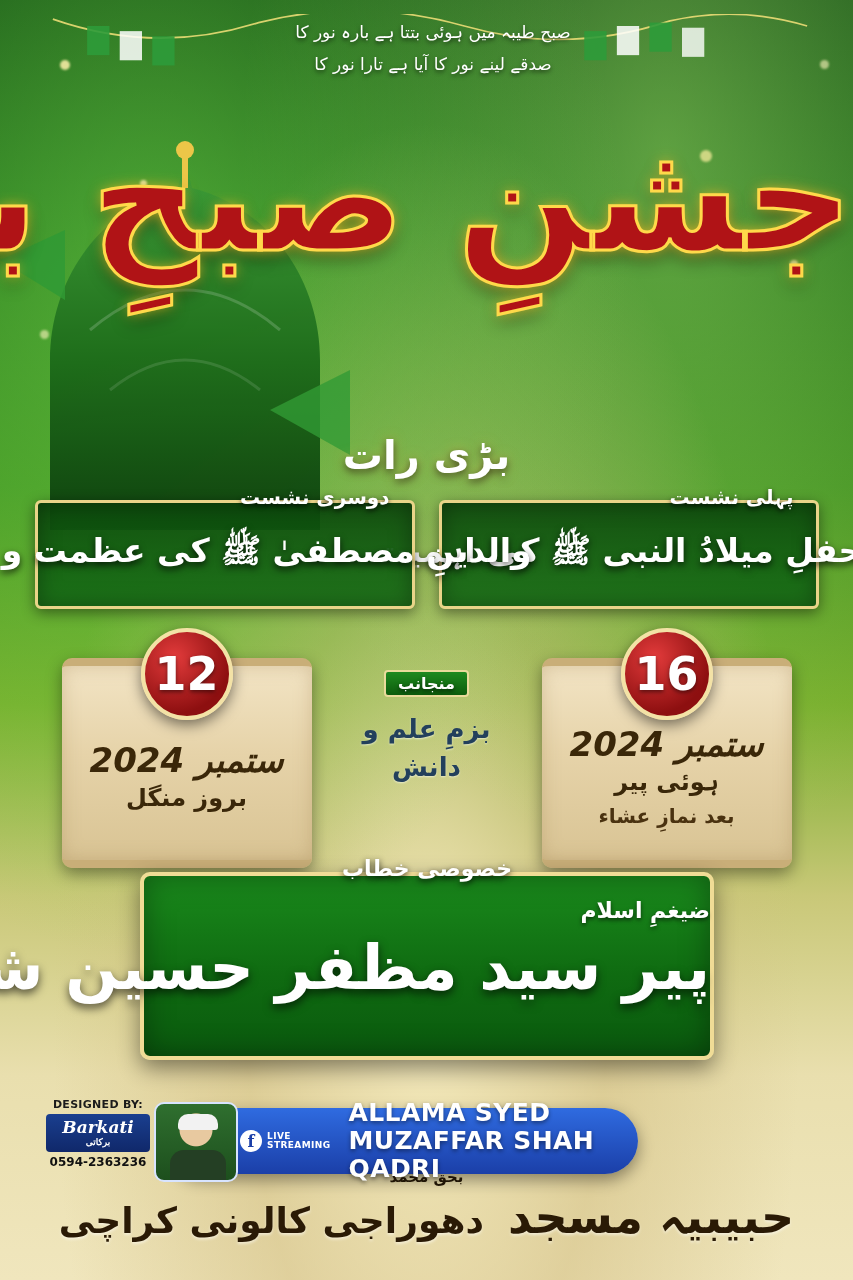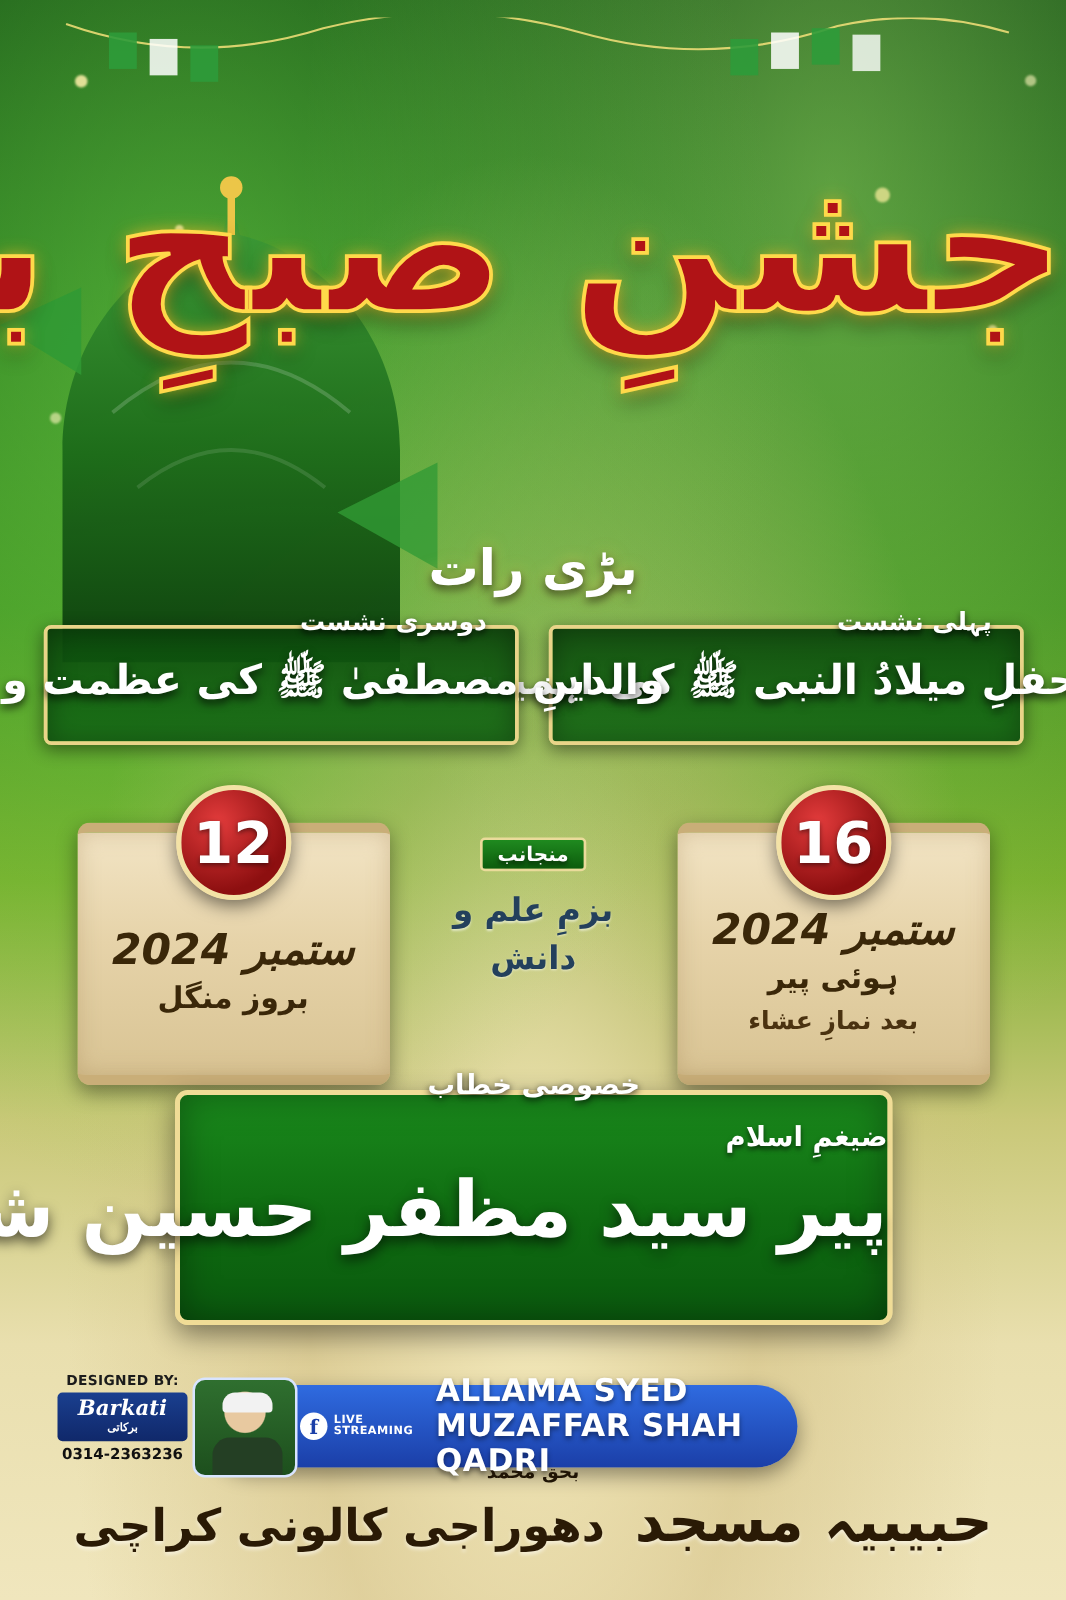--- a/index.html
+++ b/index.html
@@ -88,21 +88,21 @@
     left: 0;
     width: 853px;
     display: flex;
     flex-direction: row-reverse;
     justify-content: center;
     gap: 24px;
   }
   .session {
     position: relative;
     width: 380px;
-    height: 96px;
+    height: 109px;
     border: 3px solid #e9d489;
     border-radius: 6px;
     background: linear-gradient(180deg, rgba(12,74,12,.92), rgba(22,110,22,.92));
     box-shadow: 0 4px 14px rgba(0,0,0,.45), inset 0 0 22px rgba(0,0,0,.35);
     display: flex;
     align-items: center;
     justify-content: center;
     direction: rtl;
   }
   .session-tag {
@@ -432,20 +432,24 @@
       <path d="M215,48 L222,78 C300,98 350,170 350,250 L350,420 L80,420 L80,250 C80,170 130,98 208,78 Z" fill="url(#domeG)"></path>
       <circle cx="215" cy="40" r="9" fill="#f3c84a"></circle>
       <rect x="212" y="44" width="6" height="34" fill="#f3c84a"></rect>
       <path d="M120,220 q95,-80 190,0" stroke="rgba(255,255,255,.18)" stroke-width="3" fill="none"></path>
       <path d="M140,280 q75,-60 150,0" stroke="rgba(255,255,255,.12)" stroke-width="3" fill="none"></path>
       <polygon points="30,150 95,120 95,190" fill="#2f9a35" opacity="0.85"></polygon>
       <polygon points="300,300 380,260 380,345" fill="#2f9a35" opacity="0.8"></polygon>
     </svg>
   </div>
 
+  <div class="couplet">
+    <div>صبح طیبہ میں ہوئی بتتا ہے بارہ نور کا</div>
+    <div>صدقے لینے نور کا آیا ہے تارا نور کا</div>
+  </div>
 
   <div class="title-main">جشنِ صبحِ بہاراں</div>
   <div class="title-sub">بڑی رات</div>
 
   <div class="sessions">
     <div class="session">
       <div class="session-tag">پہلی نشست</div>
       <div class="session-text">محفلِ میلادُ النبی ﷺ کی اہمیت</div>
     </div>
     <div class="session">
@@ -483,21 +487,21 @@
     <div class="speaker-role">ضیغمِ اسلام</div>
     <div class="speaker-name">پیر سید مظفر حسین شاہ قادری</div>
   </div>
 
   <div class="designer">
     <div class="designer-title">DESIGNED BY:</div>
     <div class="designer-logo">
       <span>Barkati</span>
       <span class="sub">برکاتی</span>
     </div>
-    <div class="designer-phone">0314-2363236</div>
+    <div class="designer-phone">0594-2363236</div>
   </div>
 
   <div class="live-bar">
     <div class="live-photo">
       <div class="turban"></div>
       <div class="body"></div>
     </div>
     <div class="fb-live">
       <div class="fb-circle">f</div>
       <div class="live-text">

